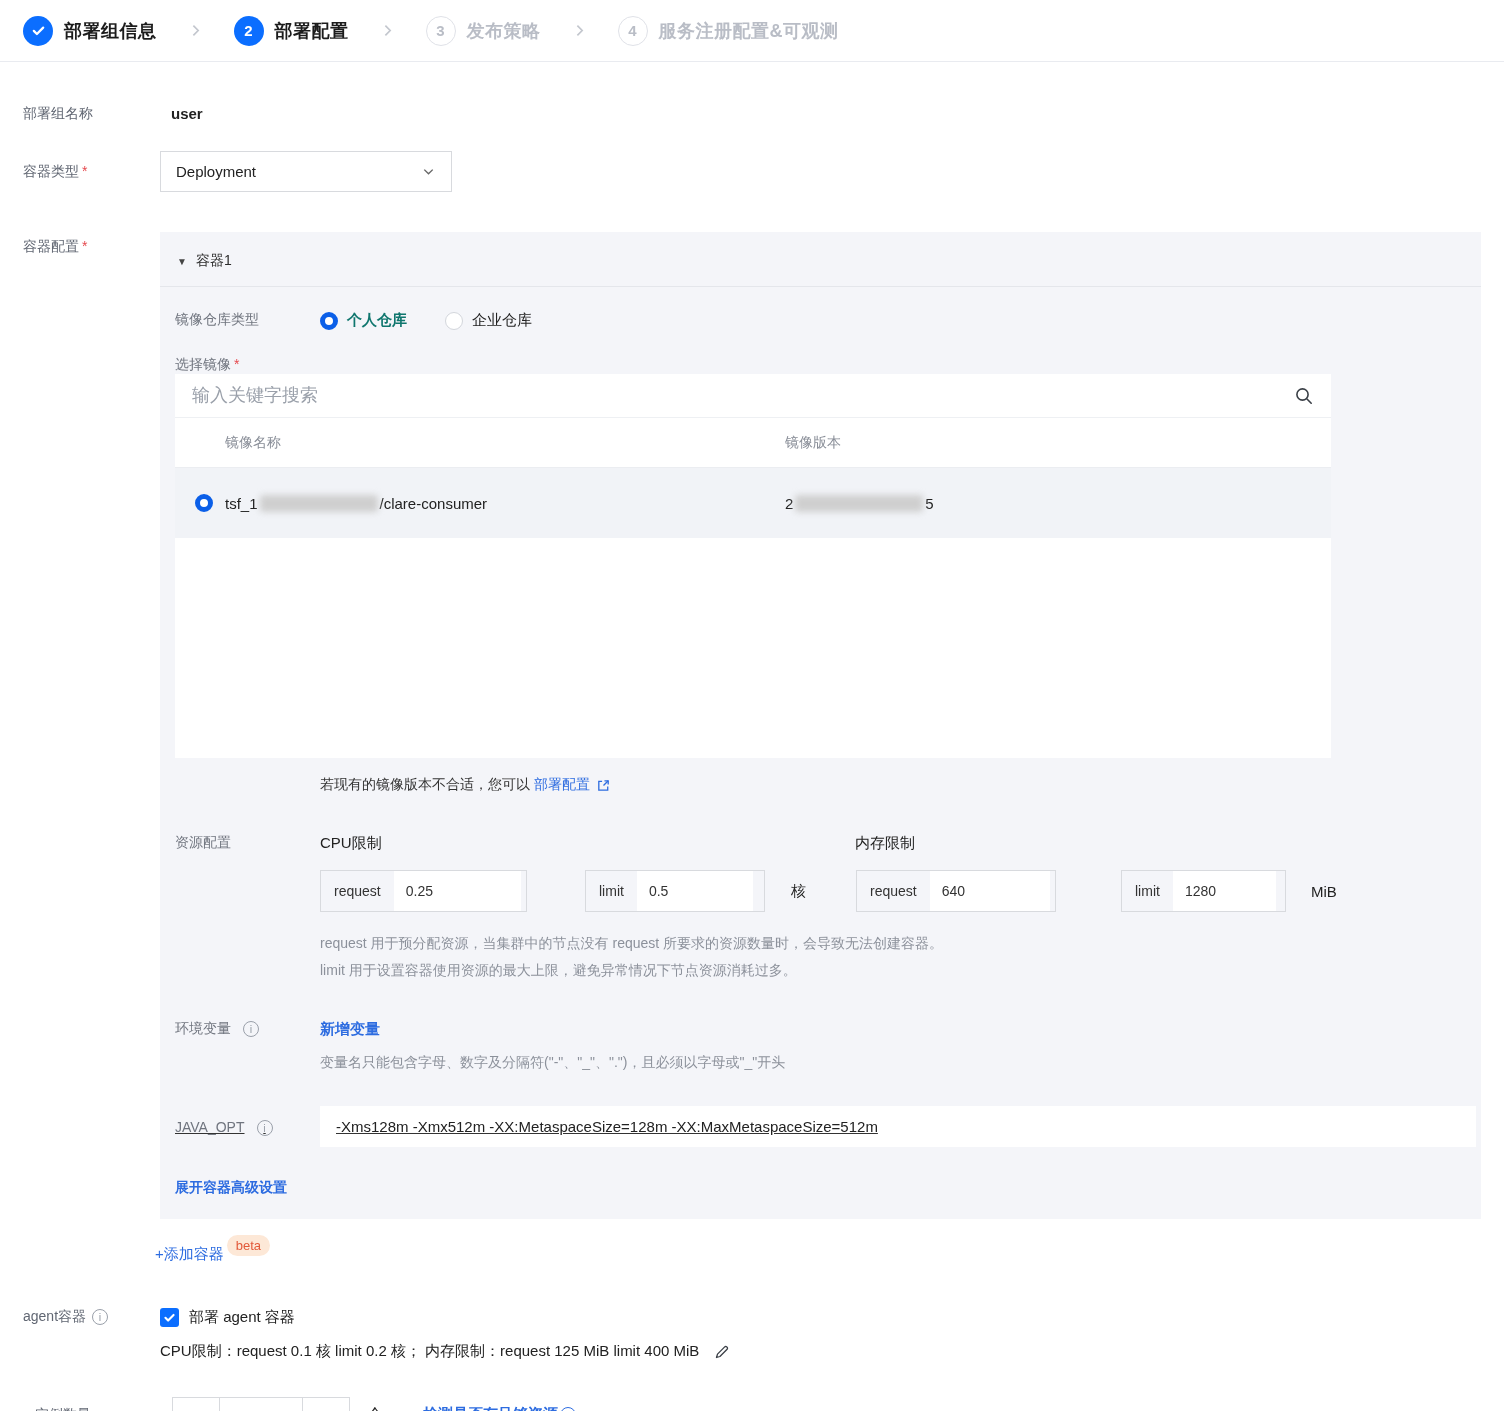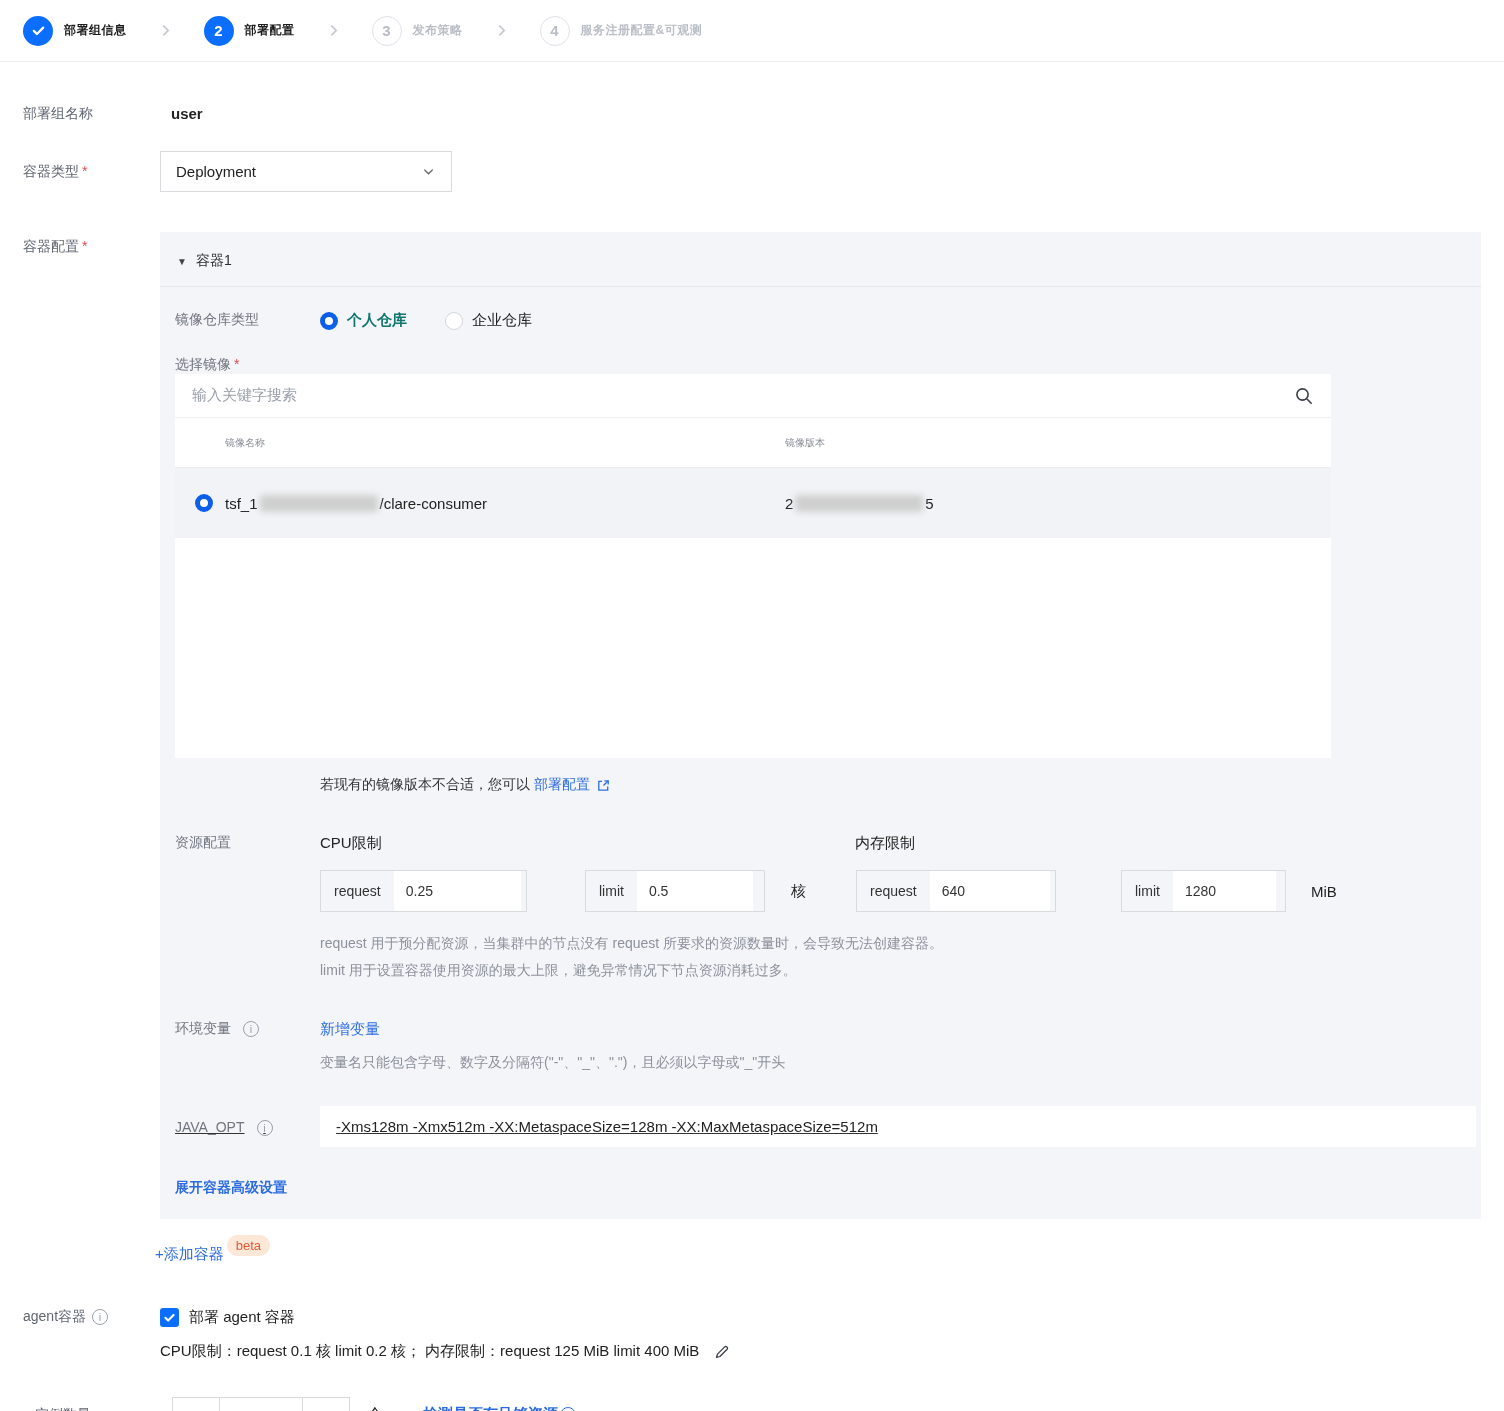--- a/index.html
+++ b/index.html
@@ -7,21 +7,21 @@
     font-family:"Liberation Sans","DejaVu Sans",sans-serif; color:#333; }
 
   
   .stepbar { height:62px; display:flex; align-items:center; padding-left:23px;
     border-bottom:1px solid #e9ebf0; background:#fff; }
   .step { display:flex; align-items:center; }
   .scircle { width:30px; height:30px; border-radius:50%; display:flex; align-items:center;
     justify-content:center; font-size:15px; font-weight:bold; flex-shrink:0; }
   .scircle.filled { background:#0b6eff; color:#fff; }
   .scircle.hollow { background:#fff; border:1px solid #e0e2e8; color:#b9bdc6; }
-  .slabel { margin-left:11px; font-size:12px; font-weight:bold; color:#1c1c1c; letter-spacing:0.5px; }
+  .slabel { margin-left:11px; font-size:18px; font-weight:bold; color:#1c1c1c; letter-spacing:0.5px; }
   .slabel.dim { color:#b9bdc6; }
   .ssep { margin:0 30px; display:flex; color:#c3c7ce; }
 
   
   .form { padding-left:23px; }
   .frow { display:flex; }
   .flabel { width:137px; flex-shrink:0; font-size:14px; color:#606672; }
   .req { color:#e5484d; margin-left:3px; font-size:14px; }
   .link { color:#2d6ce0; cursor:pointer; text-decoration:none; }
 
@@ -52,26 +52,26 @@
   .rdot { width:18px; height:18px; border-radius:50%; flex-shrink:0; }
   .rdot.on  { border:5px solid #0b5fe8; background:#fff; }
   .rdot.off { border:1px solid #d3d6dc; background:#fff; }
   .radio-item .rtext { font-size:15px; color:#0f766e; font-weight:bold; }
   .radio-item.off .rtext { font-weight:normal; color:#222; }
 
   .row-image { margin-top:26px;flex-direction:column; }
   .picker { width:1156px; background:#fff; }
   .searchbox { height:44px; display:flex; align-items:center; padding:0 17px;
     border-bottom:1px solid #eef0f3; }
-  .searchbox input { flex:1; border:none; outline:none; font-size:15px; color:#1d4ed8;
-    font-family:Liberation Serif, serif; }
+  .searchbox input { flex:1; border:none; outline:none; font-size:18px; color:#1d4ed8;
+    font-family:Liberation Mono, monospace; }
   .searchbox input::placeholder { color:#9aa0aa; }
   .sicon { display:flex; cursor:pointer; }
   .thead { height:50px; display:flex; align-items:center; padding-left:50px;
-    font-size:10px; color:#888d97; border-bottom:1px solid #ebedf1; }
+    font-size:14px; color:#888d97; border-bottom:1px solid #ebedf1; }
   .thc1 { width:560px; } .thc2 { flex:1; }
   .trow { height:70px; display:flex; align-items:center; padding-left:20px;
     background:#f1f3f7; font-size:15px; color:#222; cursor:pointer; }
   .trow .rdot { margin-right:12px; }
   .tc1 { width:560px; display:flex; align-items:center; }
   .tc2 { flex:1; display:flex; align-items:center; }
   .blur { display:inline-block; height:17px; background:#cfcfcf; filter:blur(3px);
     border-radius:3px; margin:0 2px; vertical-align:middle; }
   .blur.b1 { width:118px; } .blur.b2 { width:128px; }
   .tempty { height:220px; background:#fff; }
@@ -92,21 +92,21 @@
   .g1 { width:207px; } .g1 input { width:127px; }
   .g2 { width:180px; margin-left:58px; } .g2 input { width:116px; }
   .g3 { width:200px; margin-left:50px; } .g3 input { width:120px; }
   .g4 { width:165px; margin-left:65px; } .g4 input { width:103px; }
   .unit { font-size:15px; color:#222; margin-left:26px; }
   .unit.mib { margin-left:25px; }
   .res-note { margin-top:18px; font-size:14px; color:#8c919b; line-height:27px; }
 
   .row-env { margin-top:36px; }
   .row-env .plabel, .row-java .plabel { display:flex; align-items:flex-start; gap:12px; }
-  .env-add { font-size:15px; font-weight:normal; }
+  .env-add { font-size:15px; font-weight:bold; }
   .env-note { margin-top:15px; font-size:14px; color:#8c919b; }
 
   .info-i { width:16px; height:16px; border:1px solid #9aa0aa; border-radius:50%;
     display:inline-flex; align-items:center; justify-content:center; font-size:11px;
     color:#9aa0aa; flex-shrink:0; position:relative; top:1px; }
   .info-i::after { content:"i"; font-style:normal; }
   .info-i.blue { border-color:#2d6ce0; color:#2d6ce0; top:2px; }
 
   .row-java { margin-top:34px; align-items:center;text-decoration:underline; }
   .java-input { width:1156px; height:41px; background:#fff; border:none; outline:none;

